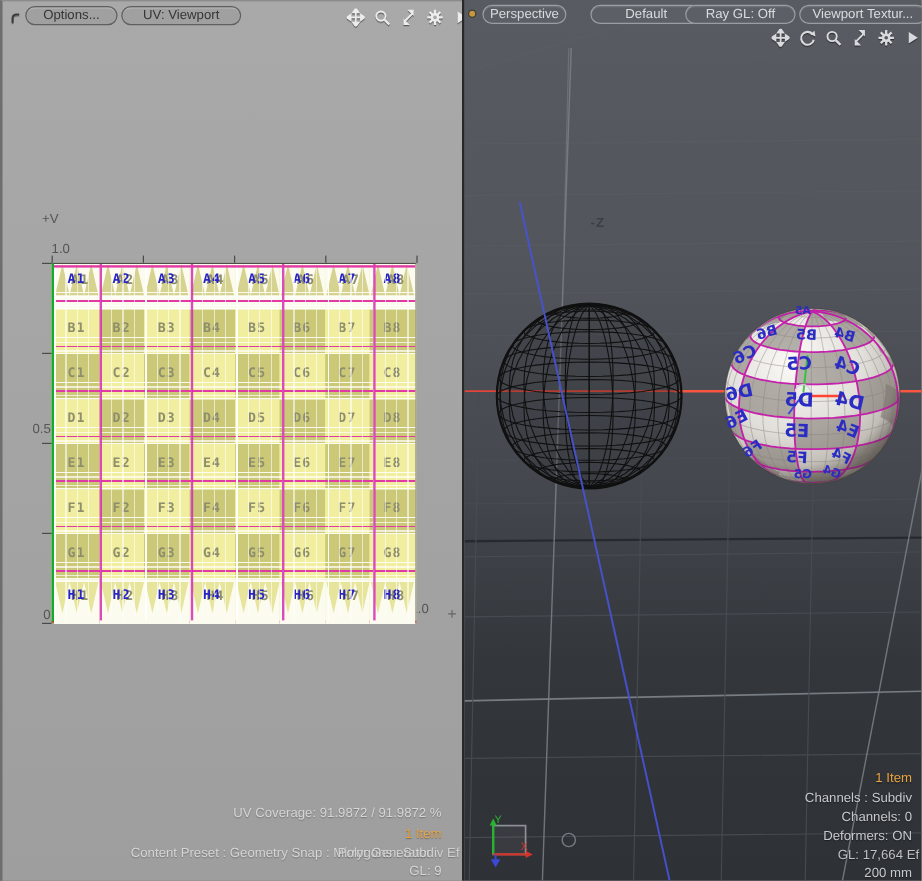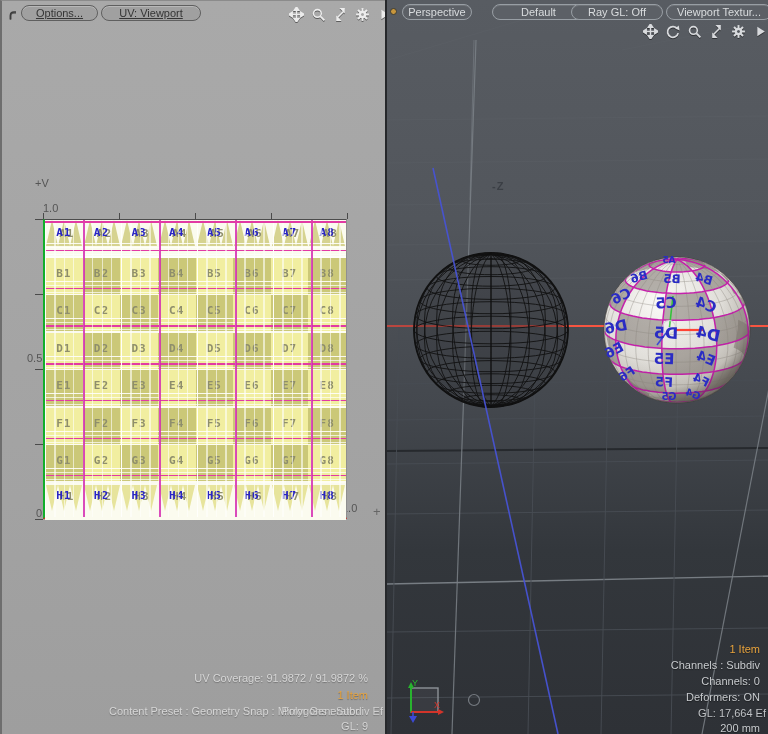--- a/index.html
+++ b/index.html
@@ -12,21 +12,21 @@
     background:linear-gradient(#a9a9a9, #a3a3a3 60%, #9e9e9e);
     border-left:2px solid #6e6e6e; border-top:1px solid #8b8b8b; overflow:hidden; }
   #right-panel { position:absolute; left:385px; top:0; width:383px; height:734px;
     background:linear-gradient(#585c62, #52565c 30%, #44484e 55%, #33373c 75%, #2e3136);
     border-left:2px solid #26282b; overflow:hidden; }
 
   .pill { position:absolute; height:16px; border-radius:9px; font-size:11px;
     display:flex; align-items:center; justify-content:center; cursor:default;
     white-space:nowrap; overflow:hidden; }
   .pill.light { background:#a0a0a0; border:1px solid #5f5f5f; color:#353535;
-    box-shadow:inset 0 1px 0 rgba(255,255,255,.25);text-decoration:underline; }
+    box-shadow:inset 0 1px 0 rgba(255,255,255,.25); }
   .pill.dark { background:#5c6066; border:1px solid #989ea4; color:#d9dcde;
     box-shadow:inset 0 1px 0 rgba(255,255,255,.12); }
 
   .iconbar { position:absolute; display:flex; gap:7px; }
   .ico { width:15px; height:15px; display:inline-block; }
   .ico svg { display:block; filter:drop-shadow(0 1px 0 rgba(0,0,0,.45)); }
 
   .axis-label { position:absolute; font-size:11px; color:#555; }
   #uv-grid { position:absolute; left:41px; top:218px; width:304px; height:300px;
     border-top:1px solid #4c4c4c; border-right:1px solid #8f8f8f;

